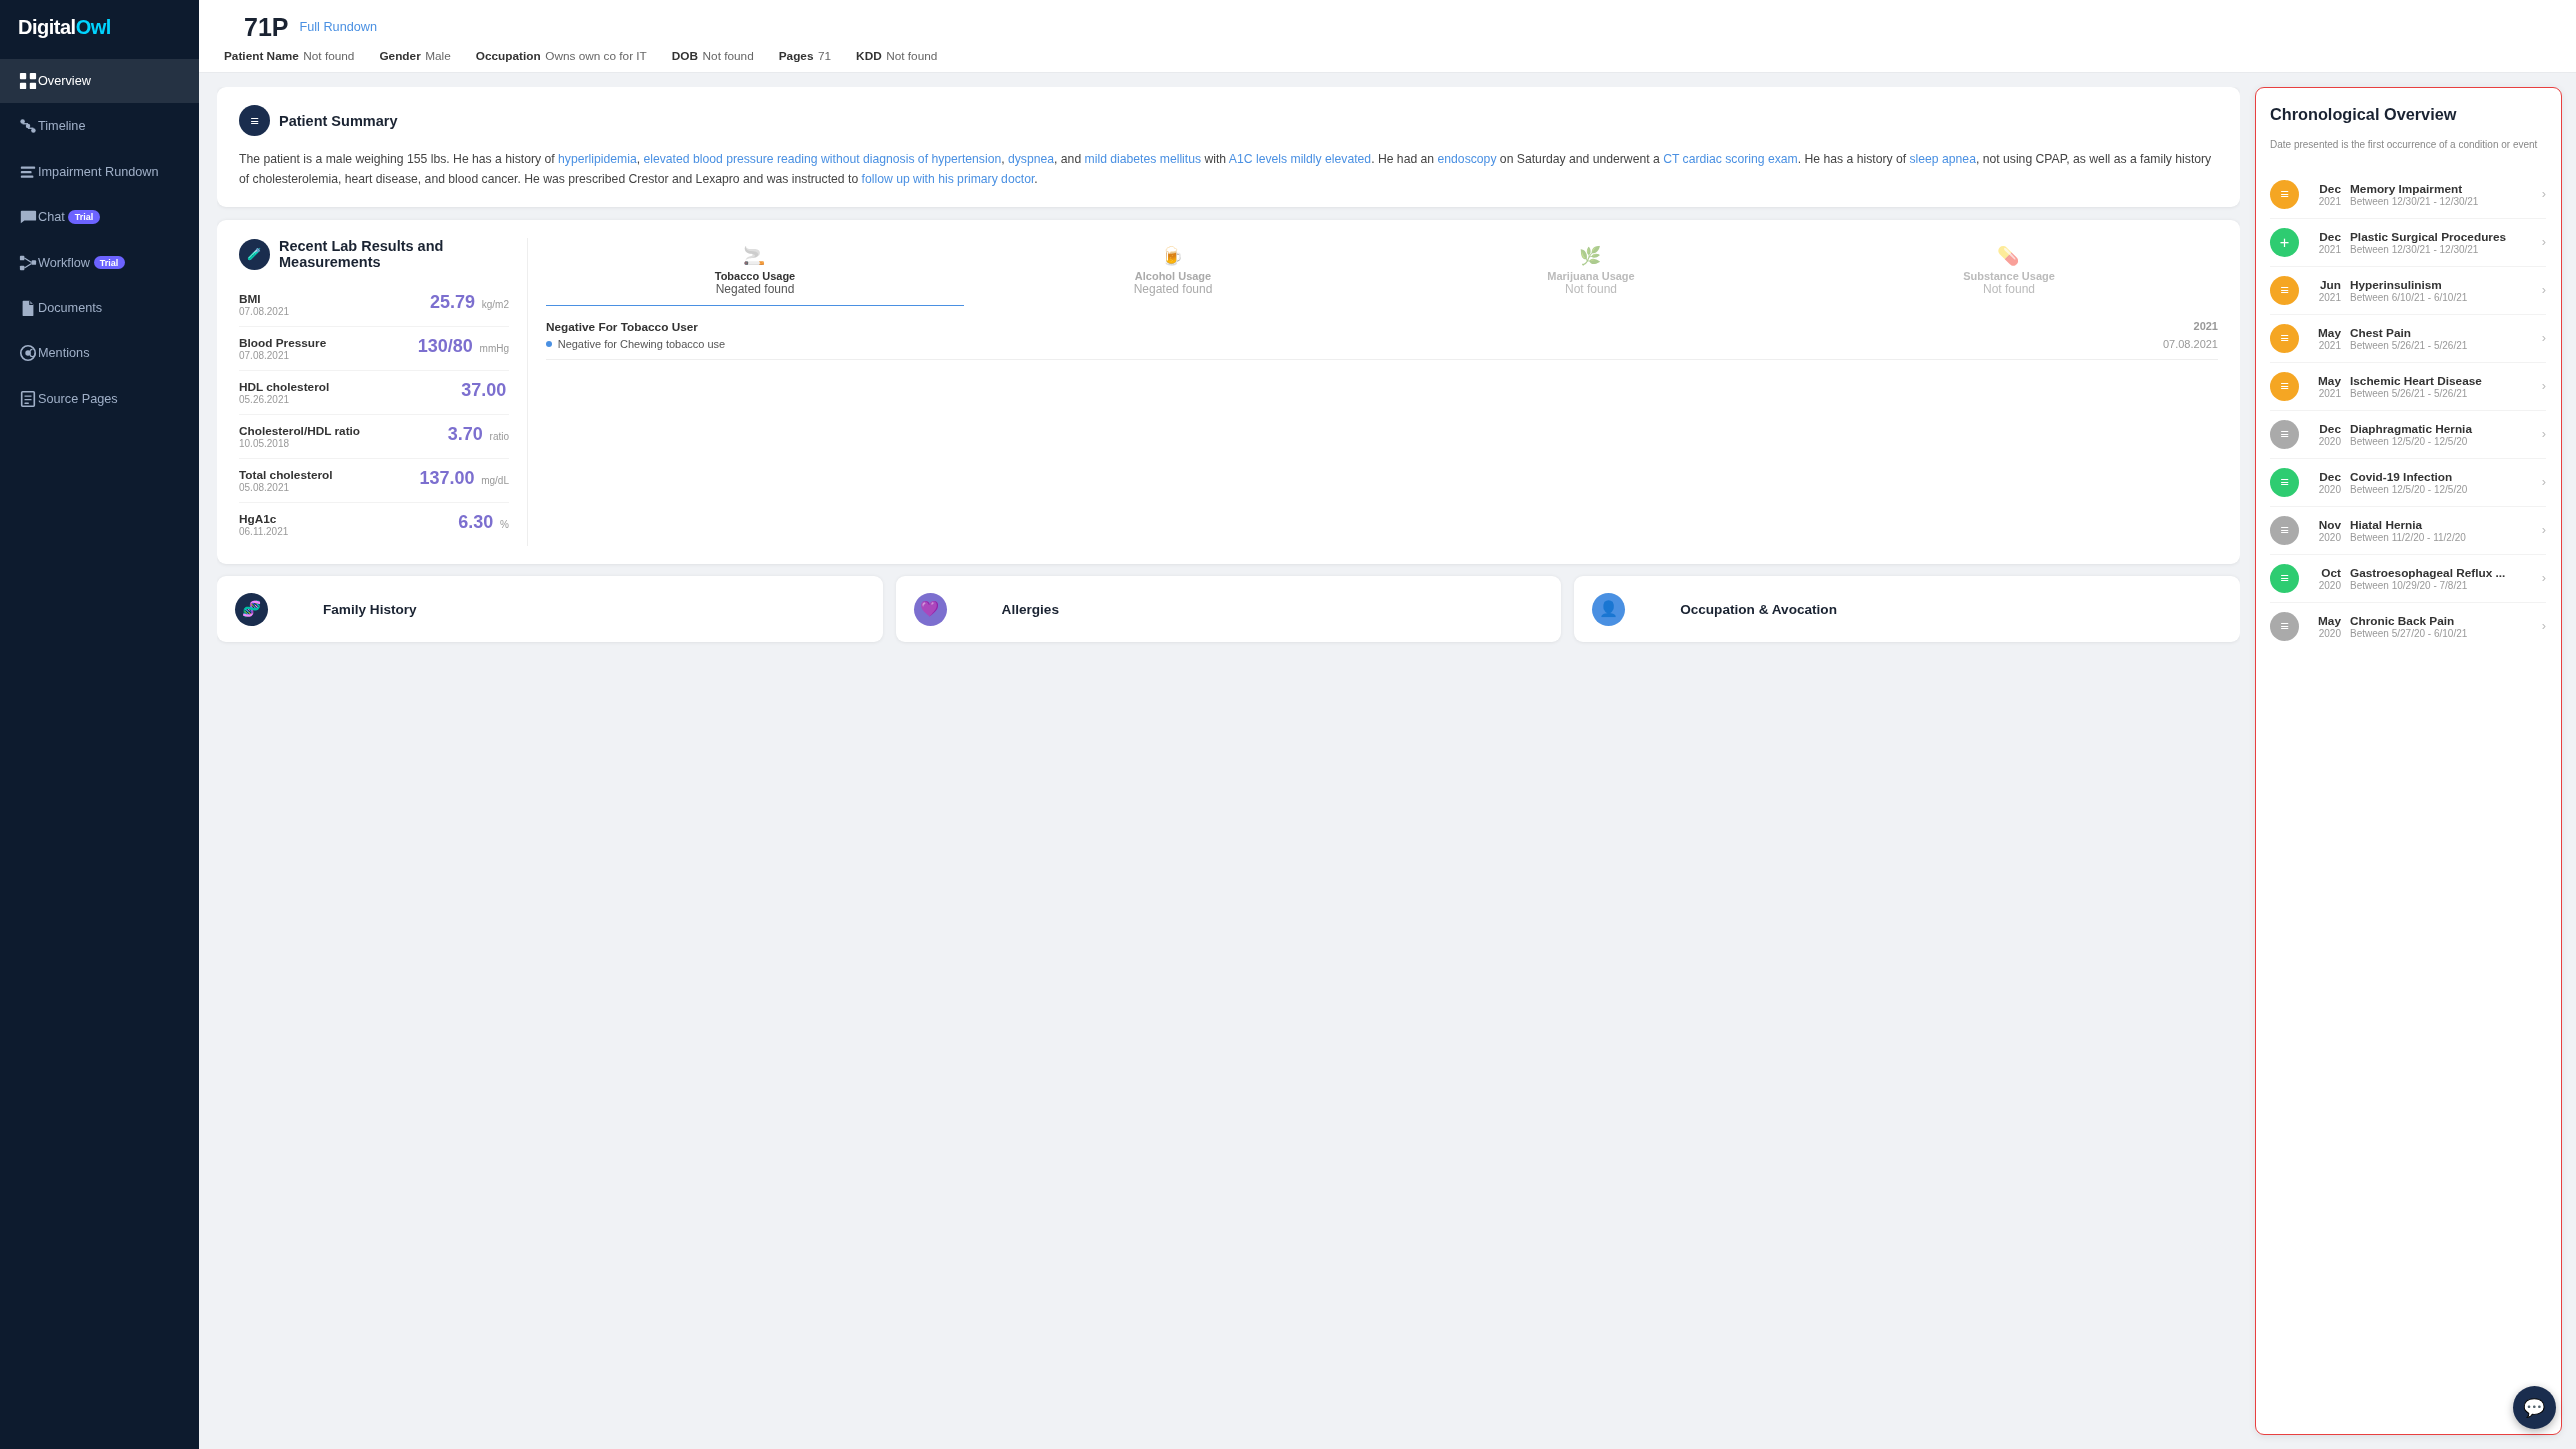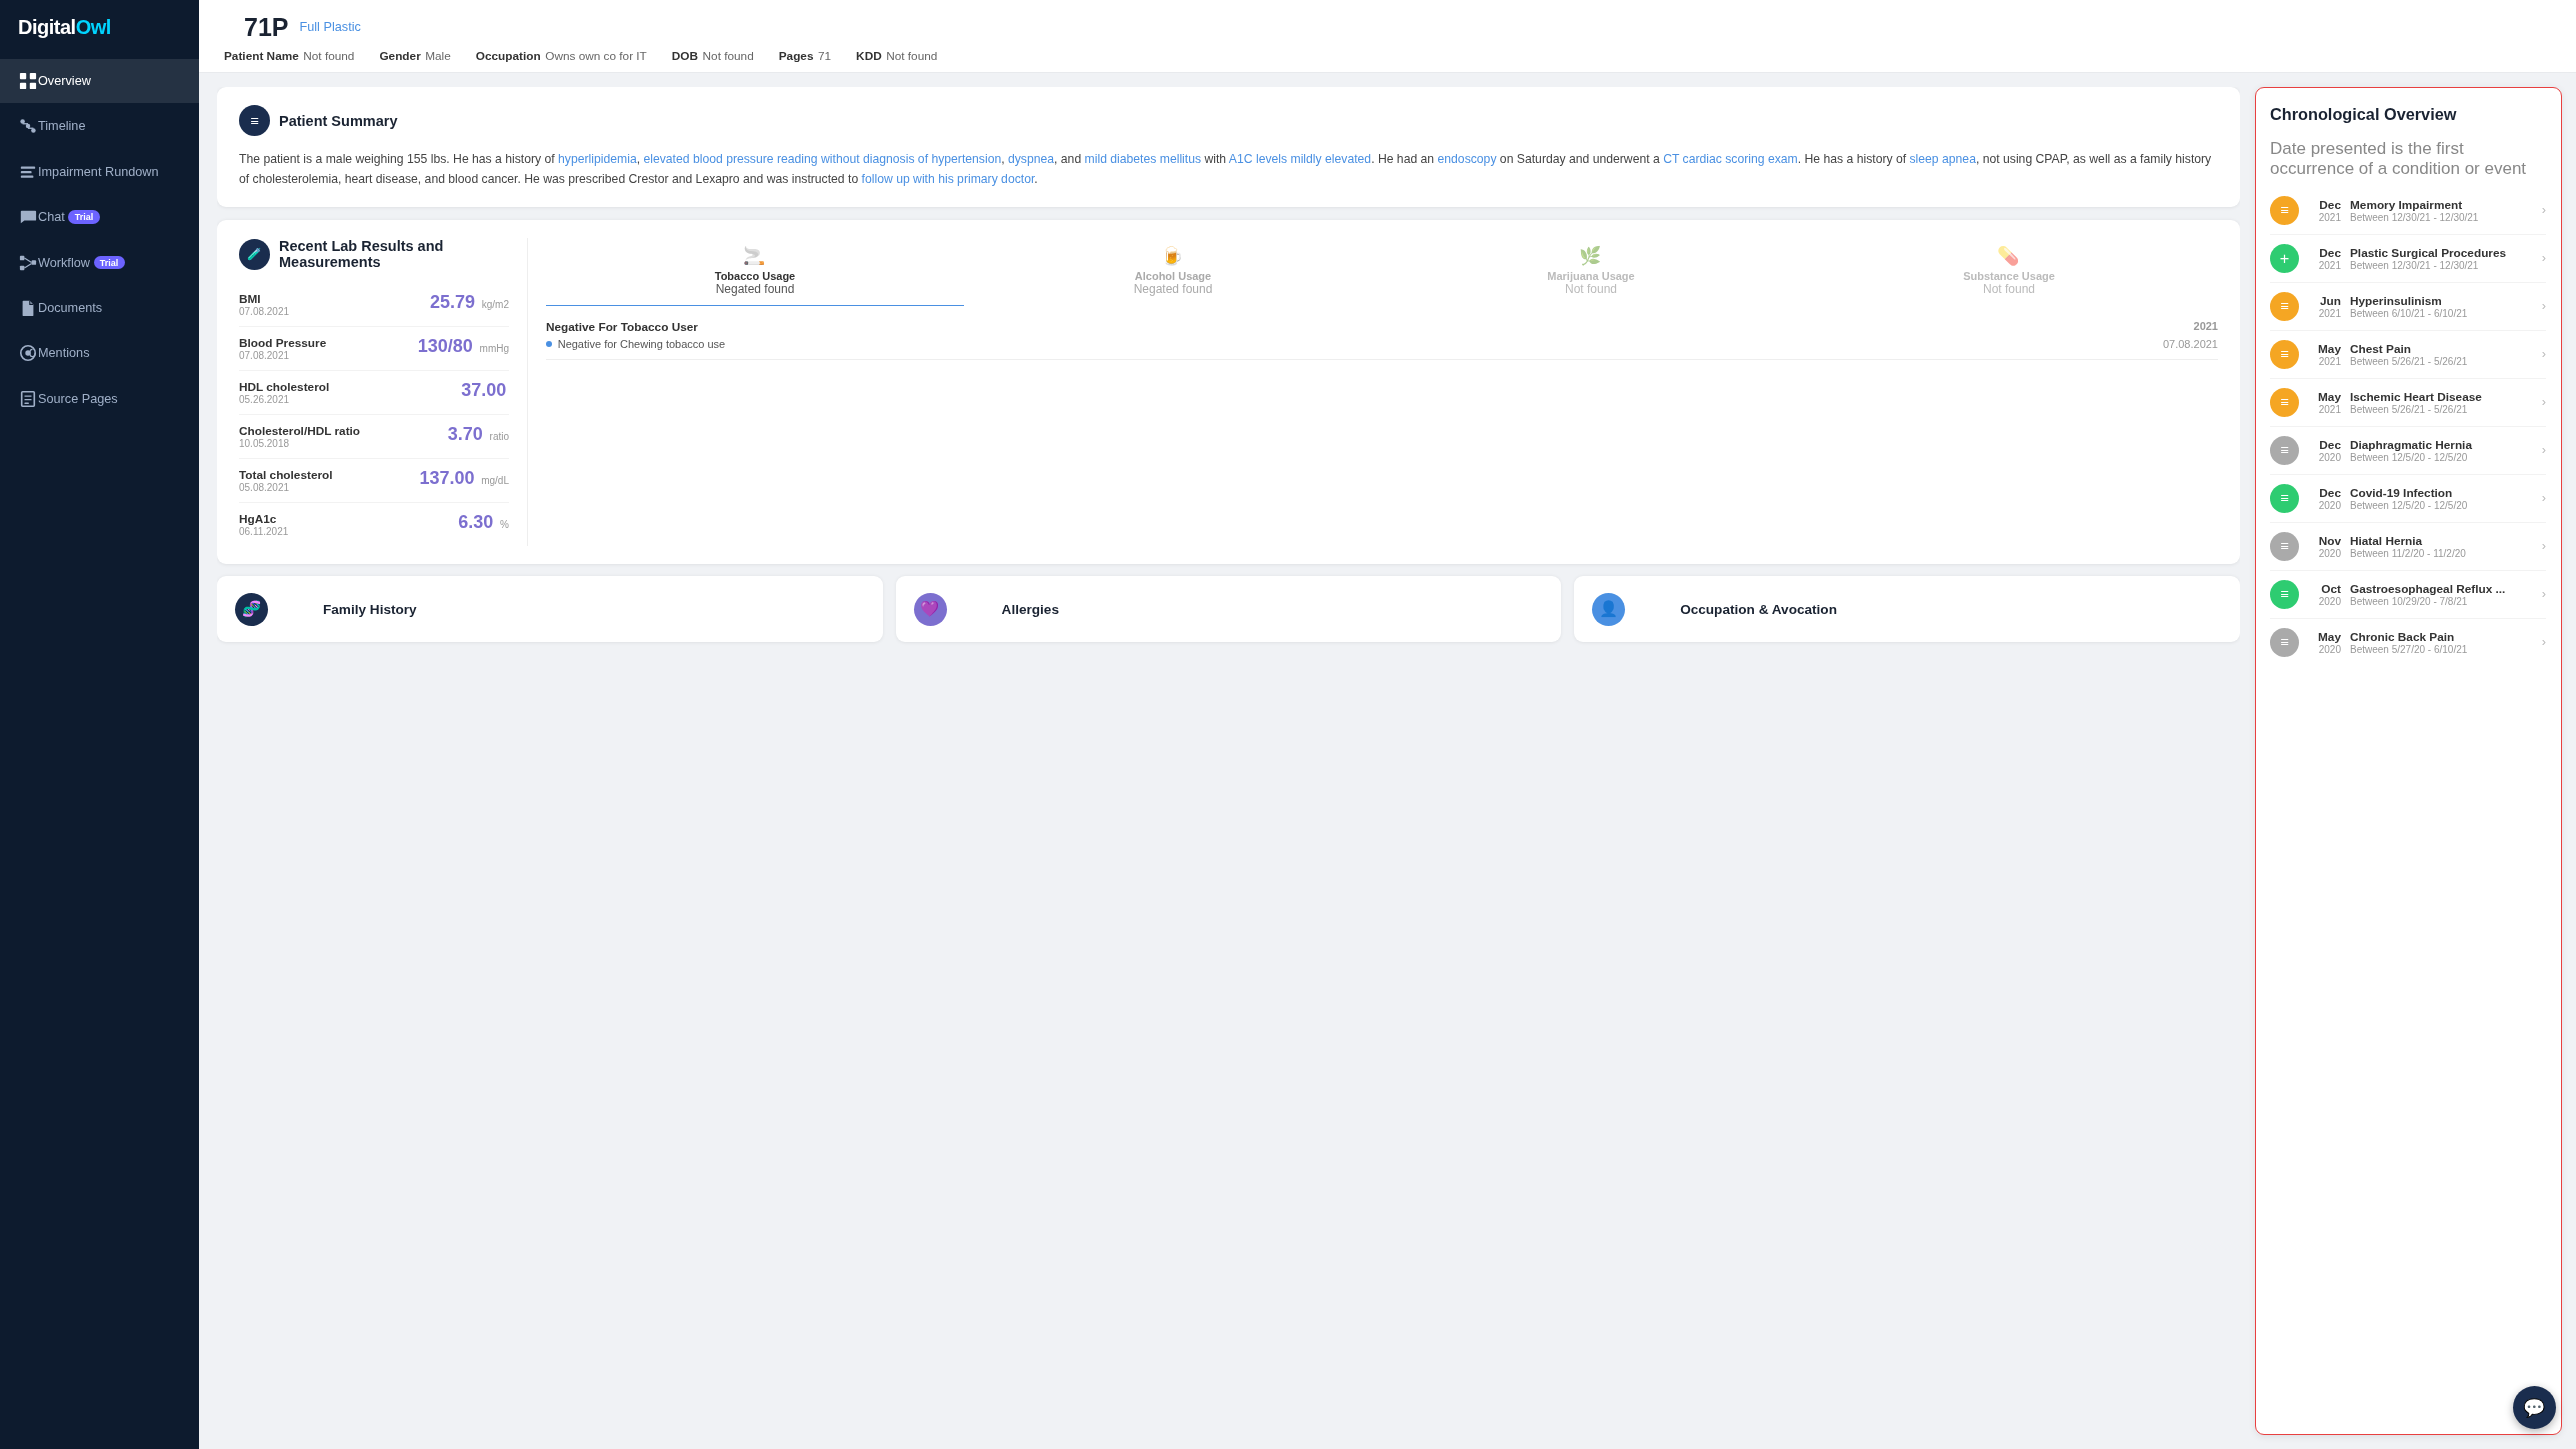--- a/index.html
+++ b/index.html
@@ -246,21 +246,21 @@
       width: 307px;
       min-width: 307px;
       background: #fff;
       border-radius: 9px;
       border: 1.8px solid #e84040;
       overflow-y: auto;
       padding: 16.3px 14.5px;
       box-shadow: 0 1.8px 7.2px rgba(0,0,0,0.08);
     }
     .chrono-title { font-size: 16.3px; font-weight: 700; color: #1a2332; margin-bottom: 15px; }
-    .chrono-subtitle { font-size: 17px; color: #888; margin-bottom: 8px; }
+    .chrono-subtitle { font-size: 10px; color: #888; margin-bottom: 21px; }
 
     .timeline-list { display: flex; flex-direction: column; }
     .timeline-item {
       display: flex;
       align-items: center;
       gap: 9px;
       padding: 9px 0;
       border-bottom: 0.9px solid #f2f2f2;
       cursor: pointer;
     }
@@ -409,21 +409,21 @@
       <span>Source Pages</span>
     </div>
   </div>
 </nav>
 
 <div class="main">
 
   <div class="header">
     <div class="header-top">
       <span class="patient-id">71P</span>
-      <a class="full-details-link">Full Plastic</a>
+      <a class="full-details-link">Full Rundown</a>
     </div>
     <div class="header-meta">
       <div class="meta-item">
         <span class="meta-label">Patient Name</span>
         <span class="meta-value">Not found</span>
       </div>
       <div class="meta-item">
         <span class="meta-label">Gender</span>
         <span class="meta-value">Male</span>
       </div>

